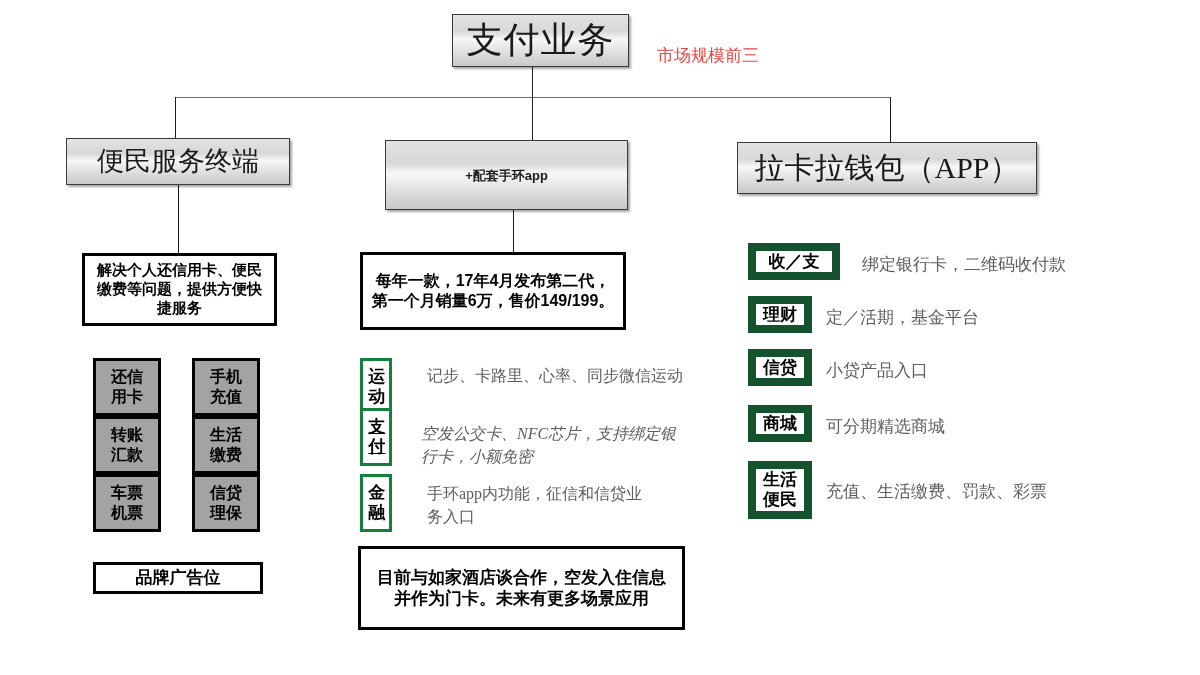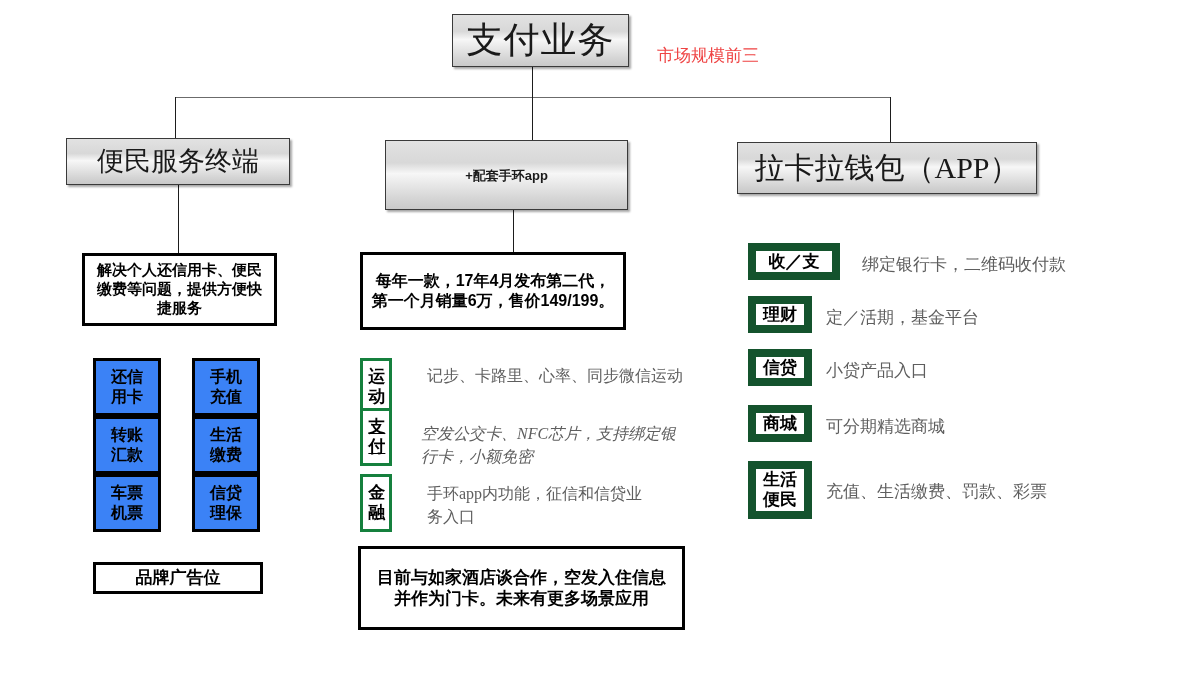--- a/index.html
+++ b/index.html
@@ -90,21 +90,21 @@
   #lvl2-b { left: 385px; top: 140px; width: 243px; height: 70px; }
   #lvl2-b .main { font-size: 28px; }
   #lvl2-c { left: 737px; top: 142px; width: 300px; height: 52px; align-items: center; }
   #lvl2-c .main { font-size: 30px; }
 
   
   #left-desc { left: 82px; top: 253px; width: 195px; height: 73px; font-size: 15px; padding: 0 6px; }
   #left-desc .inner { width: 100%; }
 
   .lgrid { position: absolute; box-sizing: border-box; border: 3px solid #000;
-           background:#3b82f6; display:flex; align-items:center; justify-content:center;
+           background:#a3a3a3; display:flex; align-items:center; justify-content:center;
            font-family: "Liberation Sans","DejaVu Sans",sans-serif; font-weight:bold;
            font-size:16px; line-height:1.25; text-align:center; }
   #brand-box { left: 93px; top: 562px; width: 170px; height: 32px; font-size: 17px; }
 
   
   #mid-desc { left: 360px; top: 252px; width: 266px; height: 78px; font-size: 16px; padding: 0 6px; }
   #mid-desc .inner { width: 100%; }
 
   .mtag { position:absolute; box-sizing:border-box; border:3px solid #15803d; background:#fff;
           display:flex; align-items:center; justify-content:center; text-align:right;

